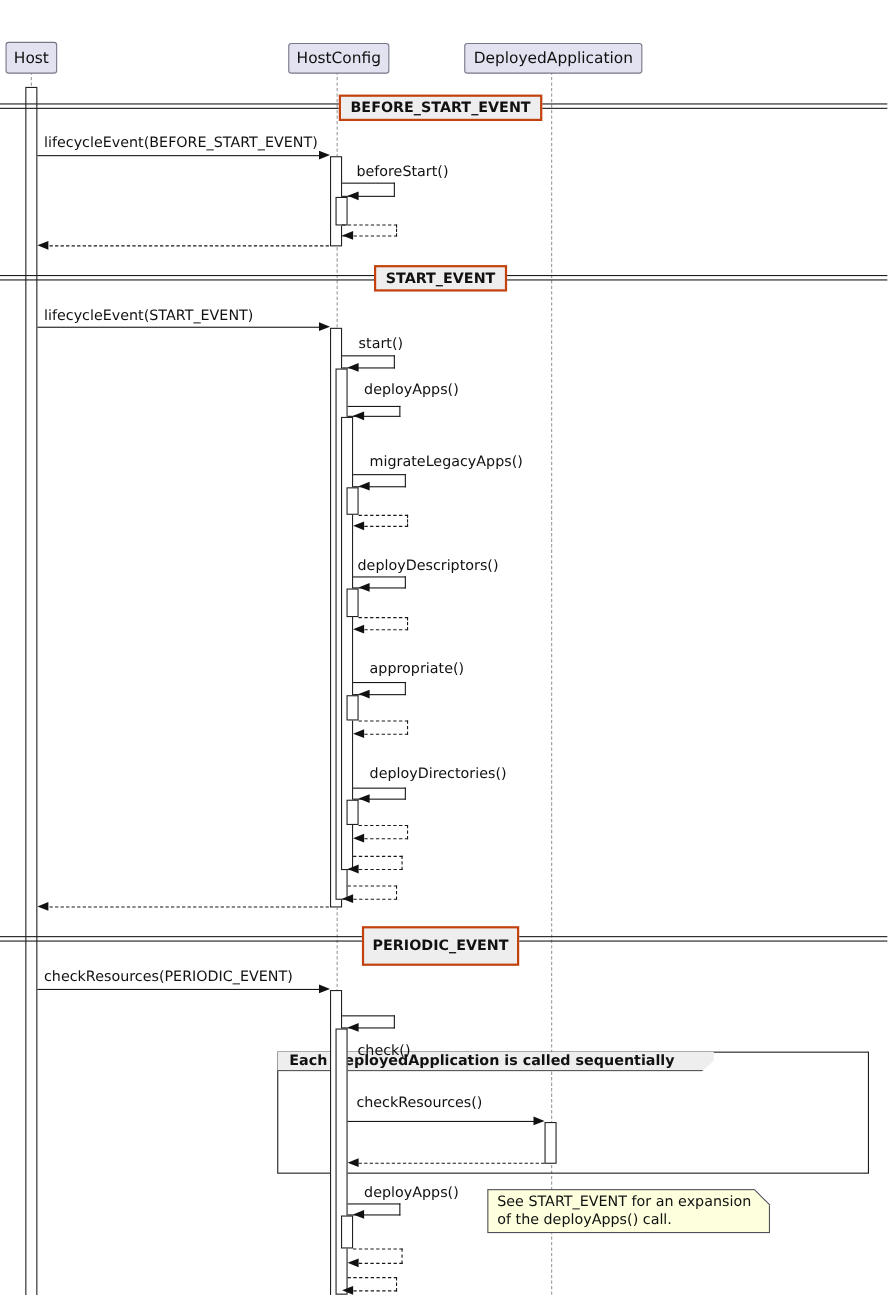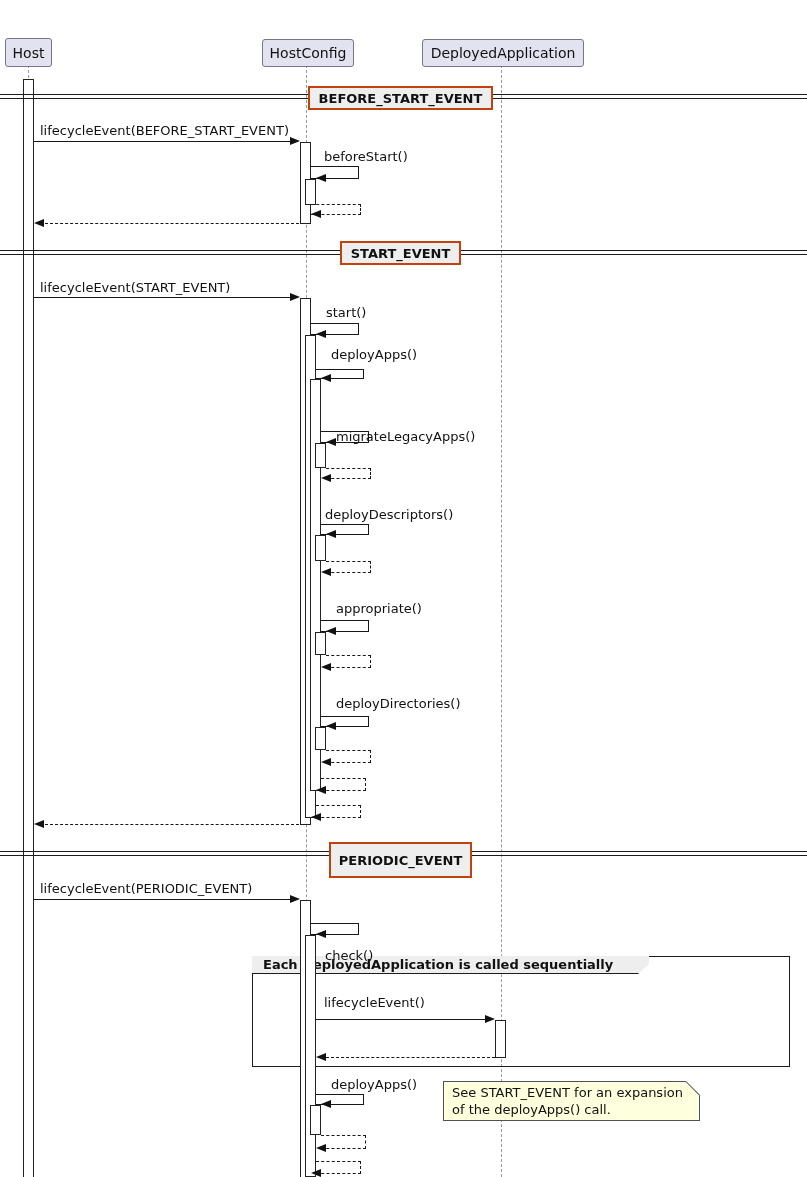--- a/index.html
+++ b/index.html
@@ -110,21 +110,21 @@
   <div class="ah-r" style="left:290px;top:261px;"></div>
 
   <div class="mlabel" style="left:326px;top:273px;">start()</div>
   <div class="loop" style="left:311px;top:291px;width:48px;height:12px;"></div>
   <div class="ah-l" style="left:316px;top:298px;"></div>
 
   <div class="mlabel" style="left:331px;top:315px;">deployApps()</div>
   <div class="loop" style="left:316px;top:337px;width:48px;height:10px;"></div>
   <div class="ah-l" style="left:321px;top:342px;"></div>
 
-  <div class="mlabel" style="left:336px;top:397px;text-align:right;">migrateLegacyApps()</div>
+  <div class="mlabel" style="left:336px;top:381px;text-align:right;">migrateLegacyApps()</div>
   <div class="loop" style="left:321px;top:399px;width:48px;height:12px;"></div>
   <div class="ah-l" style="left:326px;top:406px;"></div>
   <div class="loopd" style="left:326px;top:436px;width:45px;height:11px;"></div>
   <div class="ah-l" style="left:321px;top:442px;"></div>
 
   <div class="mlabel" style="left:325px;top:475px;">deployDescriptors()</div>
   <div class="loop" style="left:321px;top:492px;width:48px;height:11px;"></div>
   <div class="ah-l" style="left:326px;top:498px;"></div>
   <div class="loopd" style="left:326px;top:529px;width:45px;height:12px;"></div>
   <div class="ah-l" style="left:321px;top:536px;"></div>
@@ -146,29 +146,29 @@
   <div class="loopd" style="left:316px;top:773px;width:45px;height:13px;"></div>
   <div class="ah-l" style="left:311px;top:781px;"></div>
   <div class="dline" style="left:40px;top:792px;width:259px;"></div>
   <div class="ah-l" style="left:34px;top:788px;"></div>
 
   <div class="divline" style="top:819px;"></div>
   <div class="divbox" style="left:329px;top:810px;width:143px;height:36px;">
       <span>PERIODIC_EVENT</span>
     </div>
 
-  <div class="mlabel" style="left:40px;top:849px;">lifecycleEvent(PERIODIC_EVENT)</div>
+  <div class="mlabel" style="left:40px;top:849px;">checkResources(PERIODIC_EVENT)</div>
   <div class="mline" style="left:34px;top:867px;width:257px;"></div>
   <div class="ah-r" style="left:290px;top:863px;"></div>
 
   <div class="mlabel" style="left:325px;top:916px;">check()</div>
   <div class="loop" style="left:311px;top:891px;width:48px;height:12px;"></div>
   <div class="ah-l" style="left:316px;top:898px;"></div>
 
-  <div class="mlabel" style="left:324px;top:963px;">lifecycleEvent()</div>
+  <div class="mlabel" style="left:324px;top:963px;">checkResources()</div>
   <div class="mline" style="left:316px;top:987px;width:173px;"></div>
   <div class="ah-r" style="left:485px;top:983px;"></div>
   <div class="dline" style="left:326px;top:1025px;width:169px;"></div>
   <div class="ah-l" style="left:316px;top:1021px;"></div>
 
 
   <div class="mlabel" style="left:331px;top:1045px;">deployApps()</div>
   <div class="loop" style="left:316px;top:1062px;width:48px;height:11px;"></div>
   <div class="ah-l" style="left:321px;top:1068px;"></div>
 

